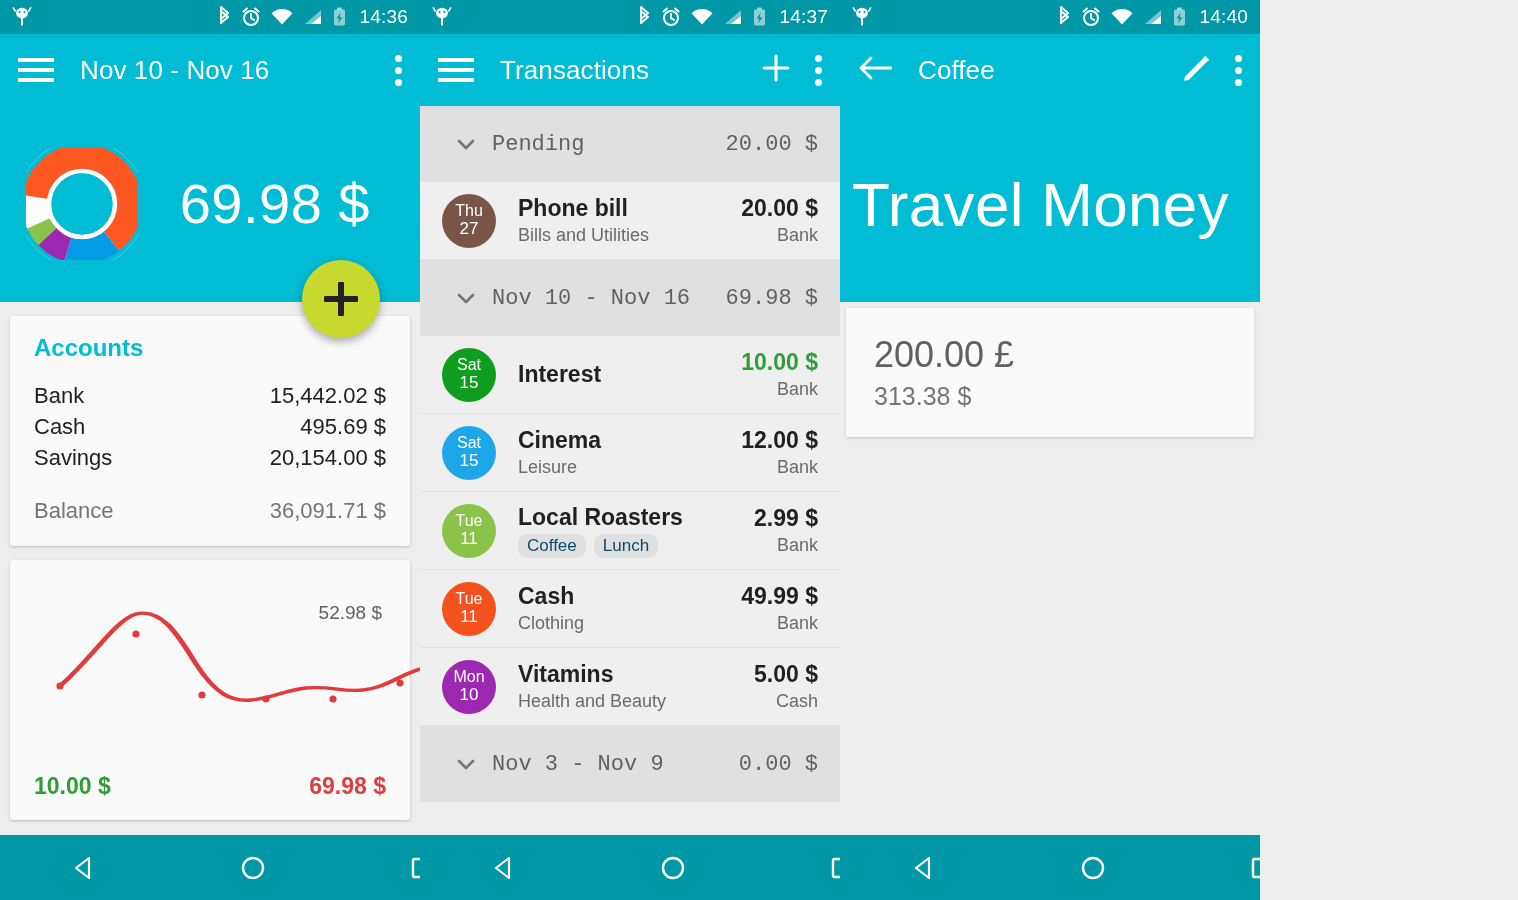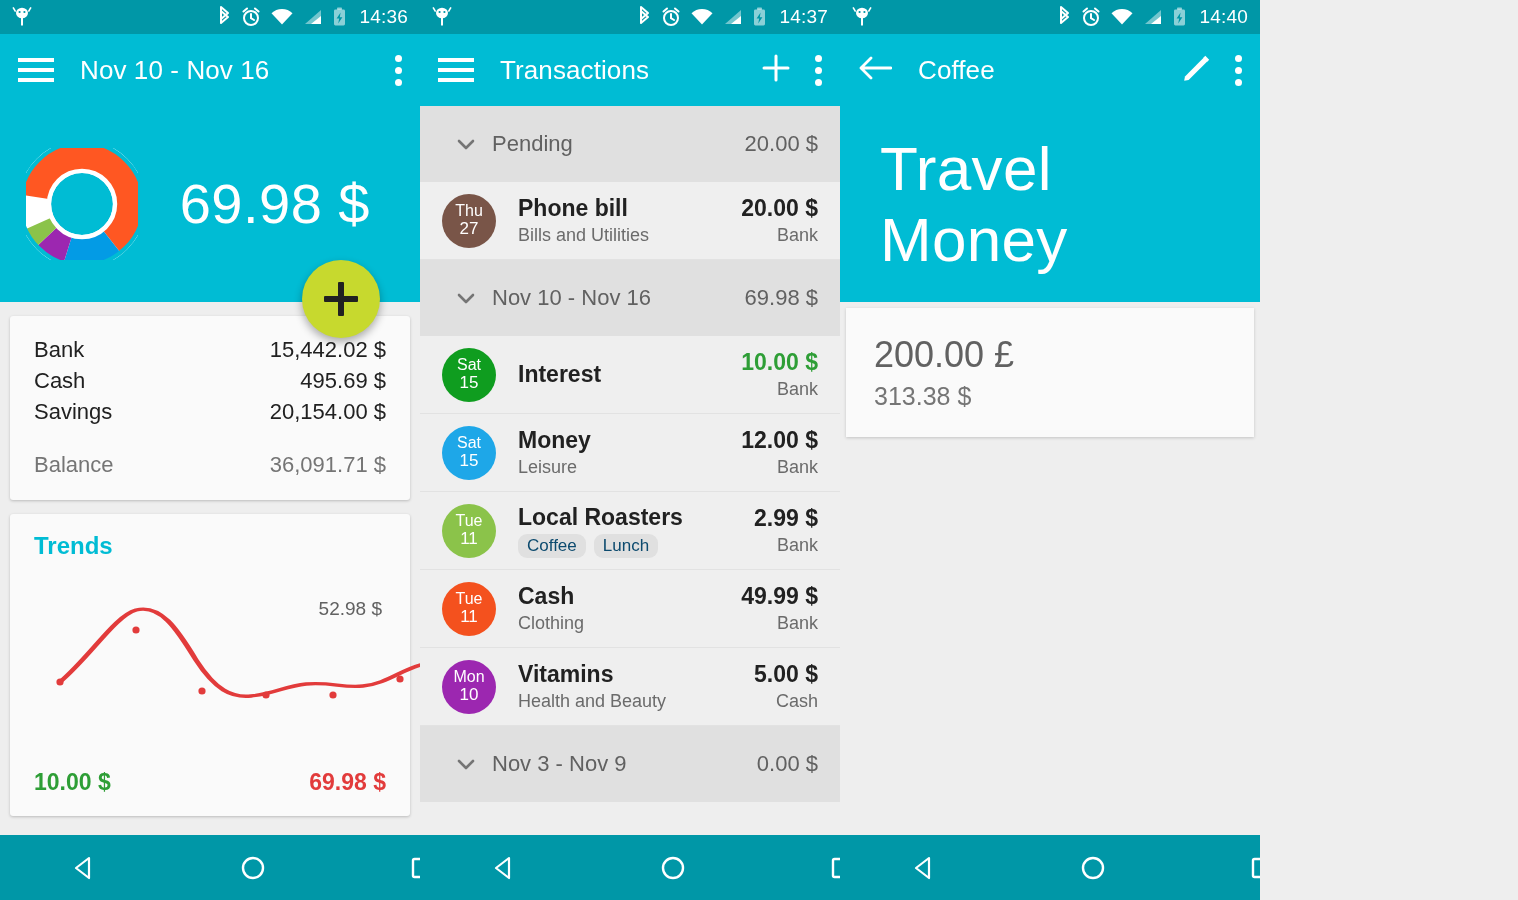--- a/index.html
+++ b/index.html
@@ -63,21 +63,21 @@
 
   .trend-wrap { position:relative; height:185px; margin-top:4px; }
   .trend-max { position:absolute; right:4px; top:20px; font-size:19px; color:#616161; }
   .trend-foot { display:flex; margin-top:6px; font-size:23px; font-weight:bold; }
   .trend-min-v { color:#2e9e36; }
   .trend-max-v { margin-left:auto; color:#e23b3b; }
 
   
   .grp {
     height:76px; background:#e0e0e0; display:flex; align-items:center;
-    padding:0 22px; color:#616161;
+    padding:0 22px; color:#616161;font-family:Liberation Mono, monospace;
   }
   .chev { width:48px; display:flex; justify-content:center; align-items:center; cursor:pointer; }
   .chev svg { display:block; }
   .grp-label { font-size:22px; margin-left:2px; }
   .grp-amt { margin-left:auto; font-size:22px; }
 
   .txn {
     height:78px; background:#efefef; display:flex; align-items:center;
     padding:0 22px; border-bottom:1px solid #e2e2e2; cursor:pointer;
   }
@@ -92,21 +92,21 @@
   .txn-name { font-size:23px; font-weight:bold; color:#212121; }
   .txn-cat { font-size:18px; color:#6b6b6b; }
   .txn-tags { display:flex; gap:8px; }
   .tag { background:#e0e0e0; border-radius:9px; padding:2px 9px; font-size:17px; color:#0c4a6e; }
   .txn-right { margin-left:auto; text-align:right; display:flex; flex-direction:column; gap:3px; }
   .txn-amt { font-size:23px; font-weight:bold; color:#212121; }
   .txn-amt.pos { color:#2e9e36; }
   .txn-acct { font-size:18px; color:#6b6b6b; }
 
   
-  .p3-hero { background:#00bcd4; height:196px; display:flex; align-items:center; padding:0 40px; }
+  .p3-hero { background:#00bcd4; height:196px; display:flex; align-items:center; padding:0 12px; }
   .p3-title { color:#fff; font-size:62px; font-weight:300; letter-spacing:.3px; }
   .bal-card {
     background:#fafafa; margin:6px 6px 0 6px; padding:28px 28px 26px 28px;
     box-shadow:0 1px 3px rgba(0,0,0,.18);
   }
   .bal-main { font-size:36px; font-weight:300; color:#616161; line-height:1.05; }
   .bal-sub { font-size:25px; color:#757575; margin-top:8px; }
 
   
   .navbar {
@@ -197,40 +197,40 @@
           <circle cx="21" cy="21" r="11.6" fill="#00bcd4"></circle>
           <circle cx="21" cy="21" r="12.4" fill="none" stroke="#ffffff" stroke-width="1.6"></circle>
           <circle cx="21" cy="21" r="23.2" fill="none" stroke="#00bcd4" stroke-width="1.5"></circle>
         </svg>
       </div>
       <div class="hero-amount">69.98 $</div>
       <div class="fab"></div>
     </div>
 
     <div class="card">
+      <div class="card-title">Accounts</div>
       <div class="acct-row">
         <span>Bank</span>
         <span class="v">15,442.02 $</span>
       </div>
       <div class="acct-row">
         <span>Cash</span>
         <span class="v">495.69 $</span>
       </div>
       <div class="acct-row">
         <span>Savings</span>
         <span class="v">20,154.00 $</span>
       </div>
       <div class="acct-balance">
         <span>Balance</span>
         <span class="v">36,091.71 $</span>
       </div>
     </div>
 
     <div class="card">
-      <div class="card-title">Trends</div>
       <div class="trend-wrap">
         <svg width="442" height="150" viewBox="0 0 442 150" style="display:block">
           <path d="M16,104 C35,78 50,38 63,32 C78,26 88,50 100,82 C112,112 122,120 134,118
                    C148,116 155,108 168,106 C184,104 190,110 203,108 C218,106 228,90 241,86
                    C255,82 262,94 275,98" transform="translate(0,0) scale(1.62,1) " fill="none" stroke="#e23b3b" stroke-width="3.3" stroke-linecap="round"></path>
           <circle cx="26" cy="104" r="3.6" fill="#e23b3b"></circle>
           <circle cx="102" cy="52" r="3.6" fill="#e23b3b"></circle>
           <circle cx="168" cy="113" r="3.6" fill="#e23b3b"></circle>
           <circle cx="232" cy="117" r="3.6" fill="#e23b3b"></circle>
           <circle cx="299" cy="117" r="3.6" fill="#e23b3b"></circle>
@@ -382,21 +382,21 @@
         <span class="txn-acct">Bank</span>
       </div>
     </div>
 
     <div class="txn">
       <div class="txn-circle" style="background:#1ea7e8">
         <span class="d1">Sat</span>
         <span class="d2">15</span>
       </div>
       <div class="txn-mid">
-        <span class="txn-name">Money</span>
+        <span class="txn-name">Cinema</span>
         <span class="txn-cat">Leisure</span>
       </div>
       <div class="txn-right">
         <span class="txn-amt">12.00 $</span>
         <span class="txn-acct">Bank</span>
       </div>
     </div>
 
     <div class="txn">
       <div class="txn-circle" style="background:#8bc34a">

